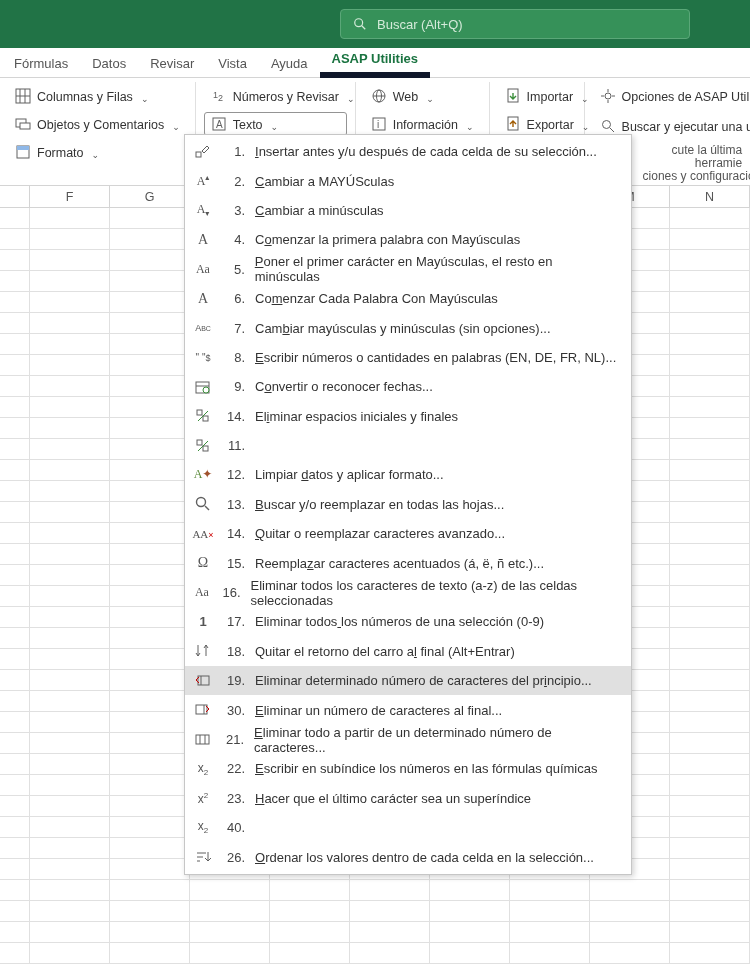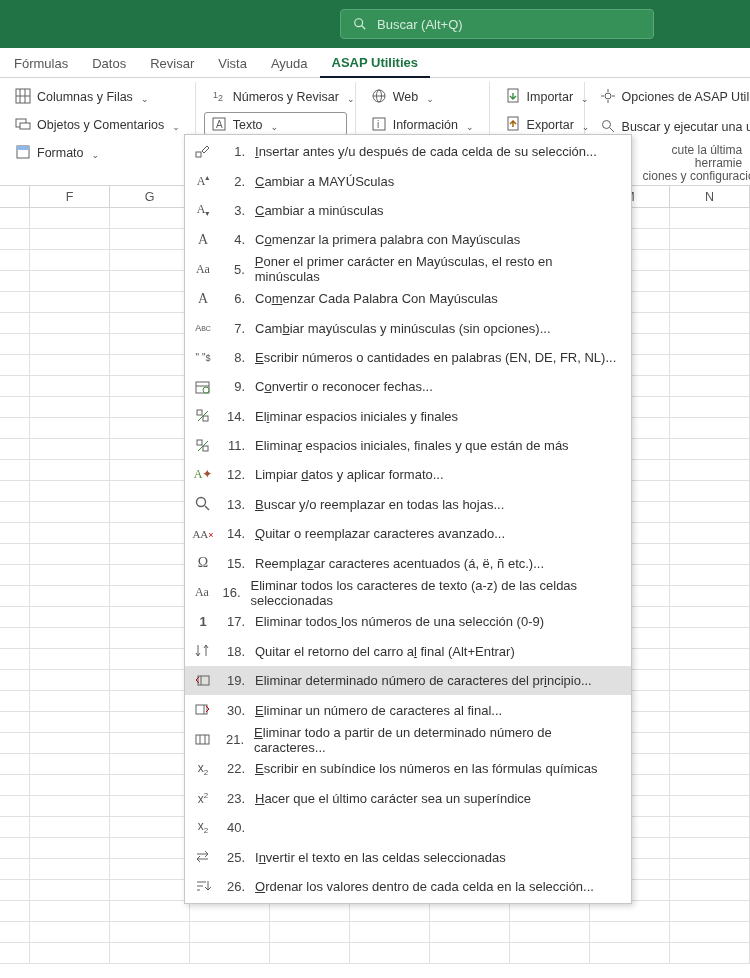--- a/index.html
+++ b/index.html
@@ -1,25 +1,25 @@
 <!DOCTYPE html>
 <html><head>
 <meta charset="utf-8">
 <style>
 * { margin: 0; padding: 0; box-sizing: border-box; font-family: "Segoe UI", Arial, sans-serif; }
 body { background: #fff; overflow: hidden; width: 750px; height: 978px; position: relative; }
 
 .titlebar { height: 48px; background: #217346; display: flex; align-items: center; padding-left: 340px; }
-.search { display: flex; align-items: center; gap: 10px; background: #369159; border: 1px solid #5aa778; border-radius: 4px; height: 30px; padding: 0 12px; width: 314px; }
+.search { display: flex; align-items: center; gap: 10px; background: #369159; border: 1px solid #5aa778; border-radius: 4px; height: 30px; padding: 0 12px; width: 350px; }
 .search svg { width: 14px; height: 14px; }
 .search span { color: #d4ead9; font-size: 13px; }
 
 .tabs { height: 30px; background: #fff; display: flex; align-items: flex-end; padding-left: 2px; border-bottom: 1px solid #d4d4d4; }
 .tab { padding: 6px 12px 6px; font-size: 13px; color: #555; cursor: pointer; }
-.tab.active { color: #1a7340; border-bottom: 2px solid #0f172a; font-weight: 600; margin-bottom: -1px; }
+.tab.active { color: #1a7340; border-bottom: 6px solid #0f172a; font-weight: 600; margin-bottom: -1px; }
 
 .ribbon { background: #fff; border-bottom: 1px solid #d4d4d4; height: 108px; display: flex; padding: 4px 0; }
 .group { border-right: 1px solid #e0e0e0; padding: 2px 8px 0 8px; display: flex; flex-direction: column; gap: 4px; }
 .rbutton { display: flex; align-items: flex-end; gap: 6px; font-size: 12.5px; color: #333; padding: 3px 6px; border: 1px solid transparent; border-radius: 3px; white-space: nowrap; cursor: pointer; }
 .rbutton.pressed { background: #fff; border: 1px solid #949494; }
 .ricon { width: 16px; height: 16px; display: inline-flex; align-items: center; justify-content: center; }
 .chev { font-size: 9px; color: #555; margin-left: 2px; }
 .group-last { padding: 2px 8px; display: flex; flex-direction: column; gap: 6px; font-size: 12.5px; color: #444; }
 .status-row { height: 20px; text-align: right; font-size: 12px; color: #666; padding-right: 10px; display: flex; justify-content: space-between; }
 .status-row span:first-child { flex: 1; text-align: right; padding-right: 20px; }
@@ -734,21 +734,20 @@
     </div>
     <div class="mitem">
       <span class="micon">
         <svg width="18" height="18">
           <rect x="3" y="3" width="5" height="5" fill="none" stroke="#606060"></rect>
           <rect x="9" y="9" width="5" height="5" fill="none" stroke="#606060"></rect>
           <line x1="4" y1="14" x2="14" y2="4" stroke="#3b8e3b"></line>
         </svg>
       </span>
       <span class="mnum">11.</span>
-      <span class="mtext">Elimina<u>r</u> espacios iniciales, finales y que están de más</span>
     </div>
     <div class="mitem">
       <span class="micon">
         <span style="font-size:12px;font-family:serif;color:#5a8a3a">A<span style="color:#a0522d">✦</span></span>
       </span>
       <span class="mnum">12.</span>
       <span class="mtext">Limpiar <u>d</u>atos y aplicar formato...</span>
     </div>
     <div class="mitem">
       <span class="micon">
@@ -843,30 +842,20 @@
         <span style="font-size:12px">x<sup style="font-size:8px">2</sup></span>
       </span>
       <span class="mnum">23.</span>
       <span class="mtext"><u>H</u>acer que el último carácter sea un superíndice</span>
     </div>
     <div class="mitem">
       <span class="micon">
         <span style="font-size:12px">x<sub style="font-size:8px">2</sub></span>
       </span>
       <span class="mnum">40.</span>
-    </div>
-    <div class="mitem">
-      <span class="micon">
-        <svg width="18" height="18">
-          <path d="M3 6 L14 6 M3 11 L14 11" stroke="#606060"></path>
-          <path d="M14 6 L11 3 M14 6 L11 9 M3 11 L6 8 M3 11 L6 14" stroke="#606060"></path>
-        </svg>
-      </span>
-      <span class="mnum">25.</span>
-      <span class="mtext">I<u>n</u>vertir el texto en las celdas seleccionadas</span>
     </div>
     <div class="mitem">
       <span class="micon">
         <svg width="18" height="18">
           <line x1="3" y1="5" x2="12" y2="5" stroke="#606060"></line>
           <line x1="3" y1="9" x2="9" y2="9" stroke="#606060"></line>
           <line x1="3" y1="13" x2="6" y2="13" stroke="#606060"></line>
           <path d="M14 4 L14 13 L11 10 M14 13 L17 10" stroke="#606060" fill="none"></path>
         </svg>
       </span>

